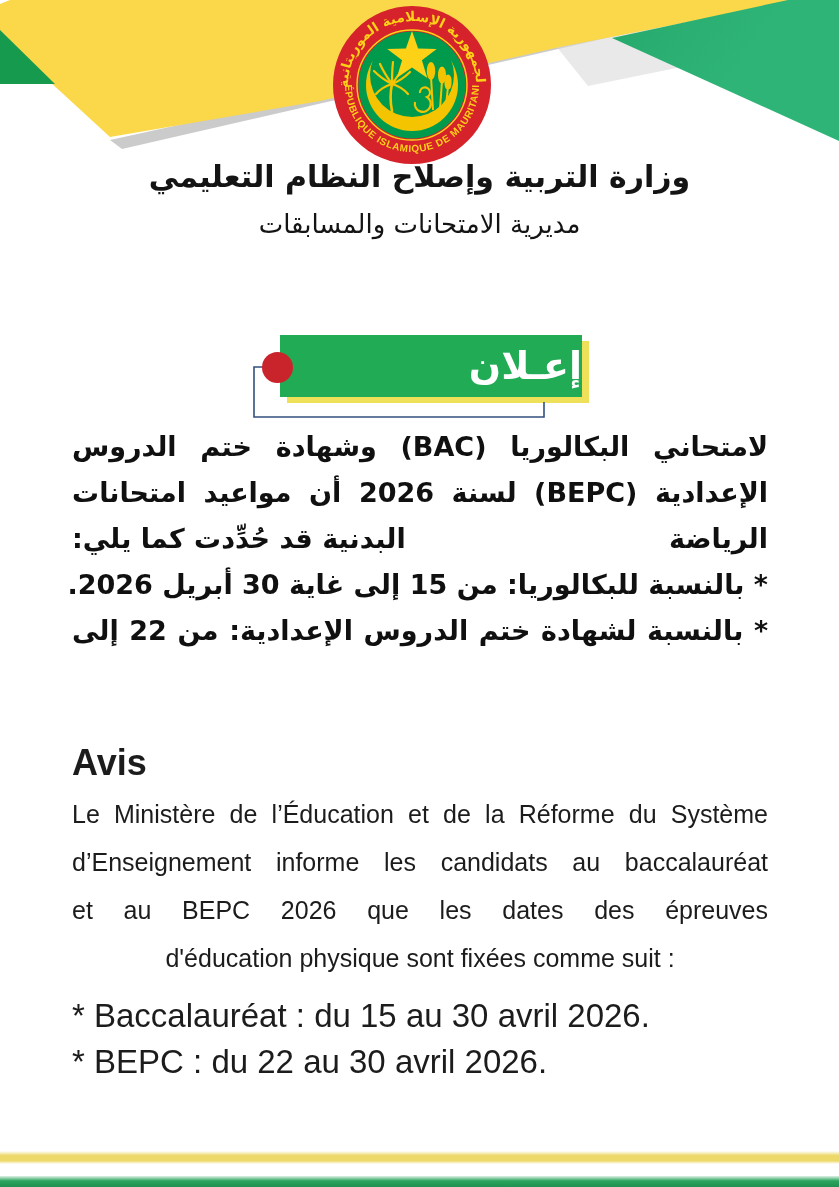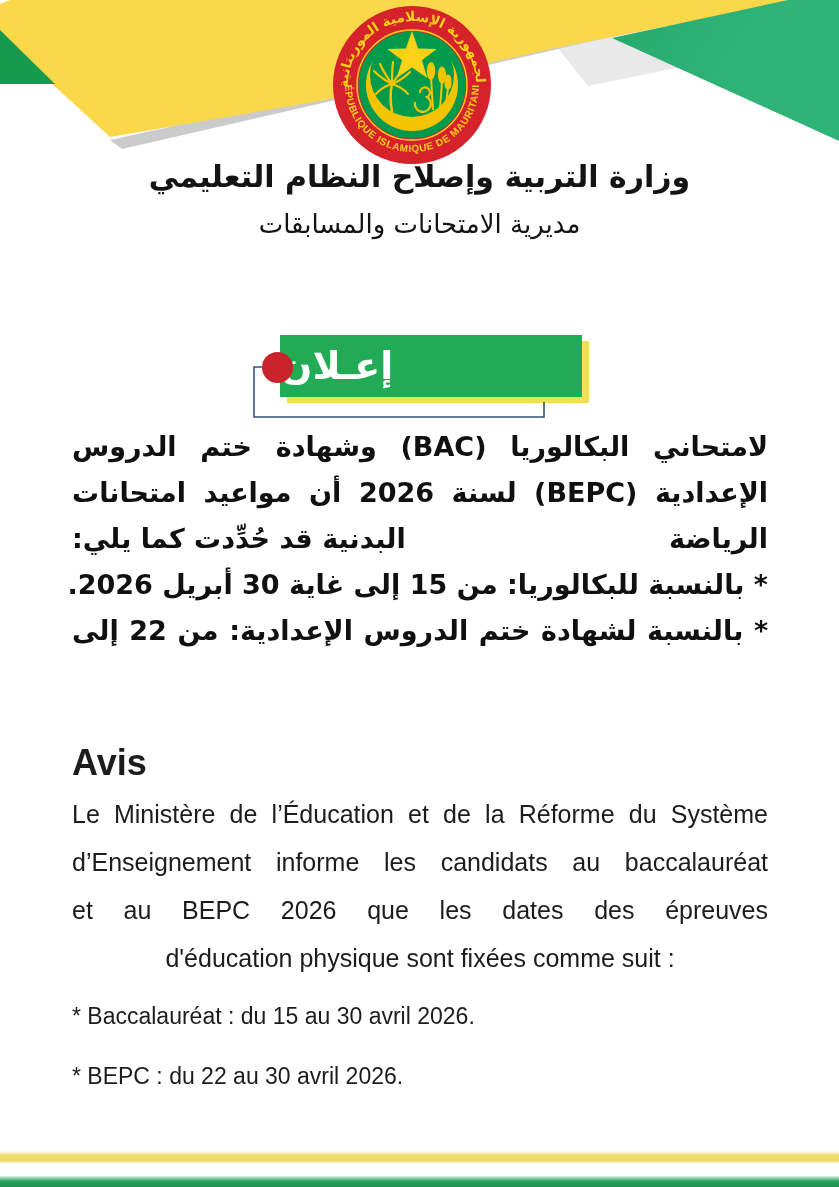--- a/index.html
+++ b/index.html
@@ -34,39 +34,39 @@
   
   .emblem{position:absolute;left:332px;top:5px;width:160px;height:160px;}
   
   .ministry{position:absolute;left:0;top:154px;width:839px;text-align:center;
     font-family:"DejaVu Sans",sans-serif;color:#141414;}
   .ministry .l1{font-size:30px;font-weight:700;line-height:46px;}
   .ministry .l2{font-size:26px;font-weight:400;line-height:40px;margin-top:4px;}
   
   .banner-shadow{position:absolute;left:287px;top:341px;width:302px;height:62px;background:#EFE05A;}
   .banner-box{position:absolute;left:280px;top:335px;width:302px;height:62px;background:#22AB55;
-    display:flex;align-items:center;justify-content:flex-start;}
+    display:flex;align-items:center;justify-content:flex-end;}
   .banner-box .t{font-family:"DejaVu Sans",sans-serif;font-size:38px;font-weight:700;color:#ffffff;line-height:1;}
   .banner-outline{position:absolute;left:253px;top:366px;width:296px;height:56px;}
   .banner-dot{position:absolute;left:262px;top:352px;width:31px;height:31px;border-radius:50%;background:#C9242C;}
   
   .ar-block{position:absolute;left:72px;top:424px;width:696px;direction:rtl;
     font-family:"DejaVu Sans",sans-serif;font-size:27px;font-weight:700;color:#101010;}
   .ar-block .line{height:46px;line-height:46px;white-space:nowrap;}
   .ar-block .jl{text-align:justify;text-align-last:justify;white-space:normal;}
   .ar-block .rl{text-align:left;}
   
   .fr-block{position:absolute;left:72px;top:736px;width:696px;color:#1c1c1c;}
   .avis{height:54px;line-height:54px;text-align:left;font-size:36px;font-weight:700;}
   .fr-block .fline{height:48px;line-height:48px;font-size:25px;}
   .fr-block .jl{text-align:justify;text-align-last:justify;}
   .fr-block .ll{text-align:center;}
-  .fr-block .fb{height:40px;line-height:40px;font-size:23px;text-align:left;}
+  .fr-block .fb{height:40px;line-height:40px;font-size:33px;text-align:left;}
   .fb1{margin-top:14px;}
-  .fb2{margin-top:20px;}
+  .fb2{margin-top:6px;}
   
   .stripe-yellow{position:absolute;left:0;top:1151px;width:839px;height:13px;
     background:linear-gradient(180deg,rgba(240,220,110,0) 0%,#EDD96A 35%,#EDD96A 75%,rgba(240,220,110,0) 100%);}
   .stripe-green{position:absolute;left:0;top:1176px;width:839px;height:11px;
     background:linear-gradient(180deg,rgba(41,164,93,.15) 0%,#29A45D 45%,#1F9150 100%);}
 </style>
 </head>
 <body>
 
 <div class="page">

